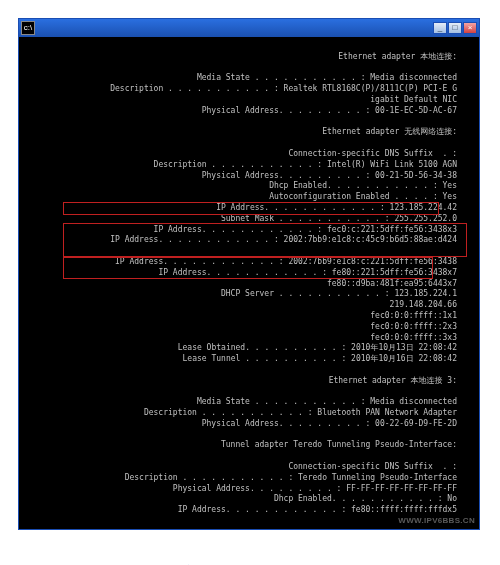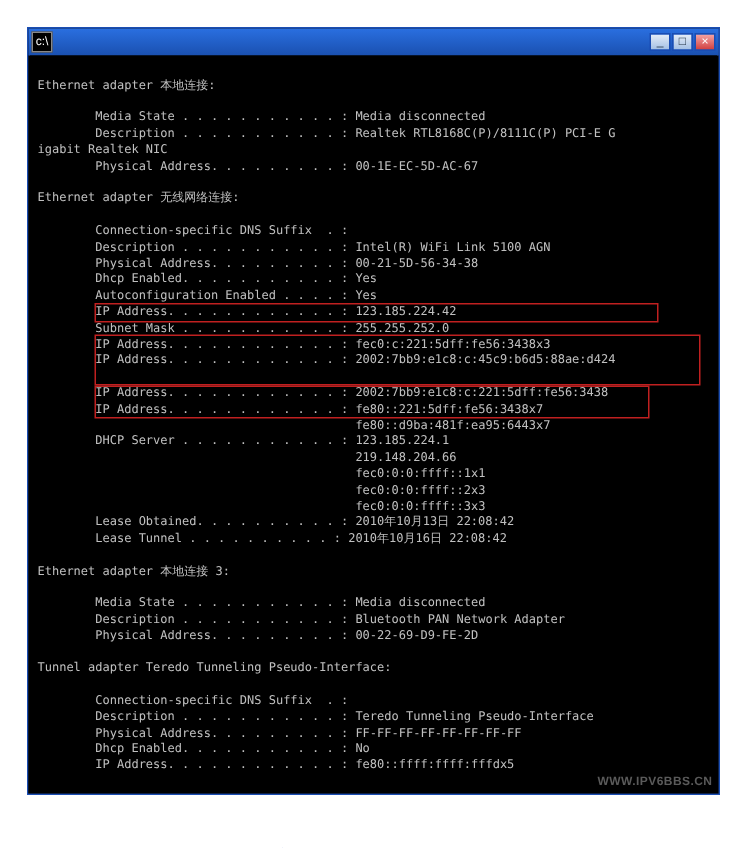--- a/index.html
+++ b/index.html
@@ -64,26 +64,27 @@
   }
   .win-btn.close {
     background: linear-gradient(to bottom, #f4a4a4, #d04040);
     color: #fff;
   }
   .terminal {
     font-family: "Lucida Console", "SimSun", monospace;
     font-size: 8px;
     color: #c0c0c0;
     background: #000;
-    padding: 4px 0 8px 6px;
+    padding: 4px 22px 8px 6px;
     line-height: 1.35;
     white-space: pre;
     position: relative;
     overflow: hidden;
     height: 480px;
+    text-align: right;
   }
   .terminal .heading {
     color: #c0c0c0;
   }
   .highlight-box {
     position: absolute;
     border: 1px solid #c02020;
     pointer-events: none;
     box-sizing: border-box;
   }
@@ -122,21 +123,21 @@
       <span class="win-btn">_</span>
       <span class="win-btn">□</span>
       <span class="win-btn close">×</span>
     </span>
   </div>
   <div class="terminal" id="terminal"><span>
 </span><span class="heading">Ethernet adapter 本地连接:
 </span><span>
 </span><span>        Media State . . . . . . . . . . . : Media disconnected
 </span><span>        Description . . . . . . . . . . . : Realtek RTL8168C(P)/8111C(P) PCI-E G
-</span><span class="heading">igabit Realtek NIC
+</span><span class="heading">igabit Default NIC
 </span><span>        Physical Address. . . . . . . . . : 00-1E-EC-5D-AC-67
 </span><span>
 </span><span class="heading">Ethernet adapter 无线网络连接:
 </span><span>
 </span><span>        Connection-specific DNS Suffix  . :
 </span><span>        Description . . . . . . . . . . . : Intel(R) WiFi Link 5100 AGN
 </span><span>        Physical Address. . . . . . . . . : 00-21-5D-56-34-38
 </span><span>        Dhcp Enabled. . . . . . . . . . . : Yes
 </span><span>        Autoconfiguration Enabled . . . . : Yes
 </span><span>        IP Address. . . . . . . . . . . . : 123.185.224.42

